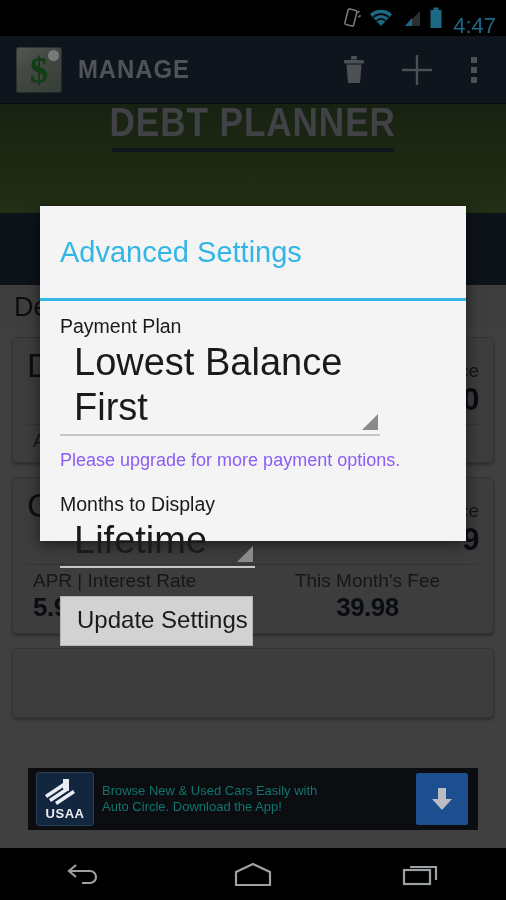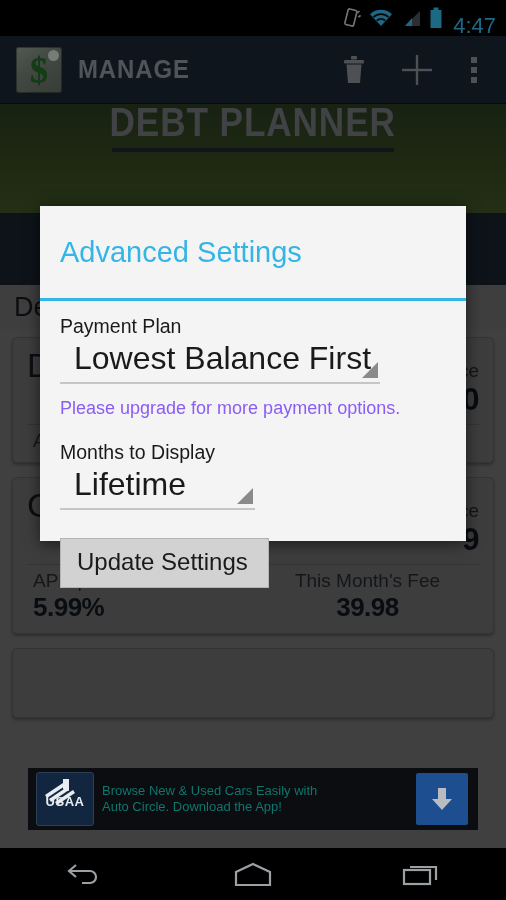--- a/index.html
+++ b/index.html
@@ -178,21 +178,21 @@
     padding: 0 4px;
   }
   #ad-logo {
     width: 58px; height: 54px; flex: none;
     background: #12263f;
     border: 1px solid #2b3f56;
     border-radius: 3px;
     position: relative;
     display: flex; flex-direction: column;
     align-items: center; justify-content: flex-end;
-    padding-bottom: 16px; box-sizing: border-box;
+    padding-bottom: 4px; box-sizing: border-box;
     margin-left: 4px;
   }
   #ad-logo .eagle {
     position: absolute; top: 4px; left: 6px;
   }
   #ad-logo .usaa-text {
     color: #e9edf2; font-size: 13px; font-weight: bold;
     letter-spacing: 0.5px; z-index: 2;
     font-family: "Liberation Sans", sans-serif;
   }
@@ -251,41 +251,41 @@
   .spinner {
     position: relative;
     border-bottom: 2px solid #c6c6c6;
     padding: 0 0 4px 14px;
     box-sizing: border-box;
     cursor: default;
   }
   .spinner.wide { width: 320px; }
   .spinner.narrow { width: 195px; }
   .spinner-value {
-    color: #1a1a1a; font-size: 32px; line-height: 1.18;
+    color: #1a1a1a; font-size: 38px; line-height: 1.18;
     font-family: "Liberation Sans", sans-serif;
   }
   .spinner-arrow {
     position: absolute; right: 2px; bottom: 4px;
     width: 0; height: 0;
     border-left: 16px solid transparent;
     border-bottom: 16px solid #8a8a8a;
   }
   #hint-text {
     color: #8b5cf6; font-size: 18px;
     margin: 14px 0 0 0;
     font-family: "Liberation Sans", sans-serif;
   }
   #months-block { margin-top: 22px; }
   #update-btn {
     margin-top: 28px;
     display: inline-block;
     background: #d2d2d2;
     border: 1px solid #b4b4b4;
-    padding: 9px 20px 11px 16px;
+    padding: 9px 4px 11px 16px;
     color: #1a1a1a; font-size: 24px;
     font-family: "Liberation Sans", sans-serif;
     cursor: pointer;
   }
 </style>
 </head>
 <body>
 
 <div id="screen">
 

